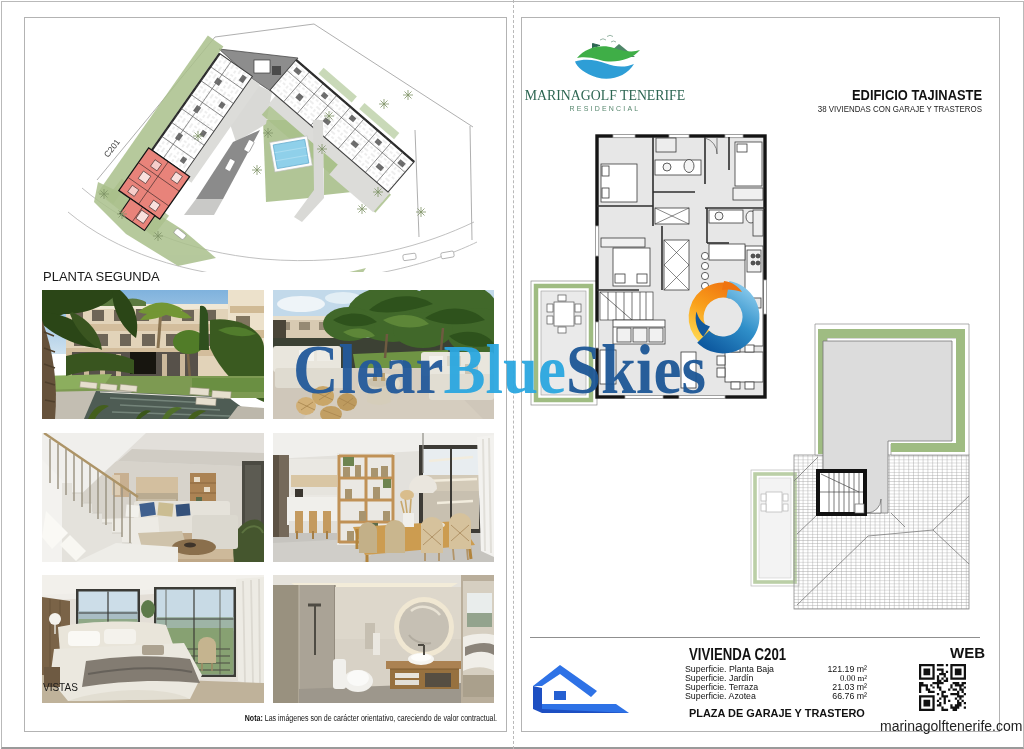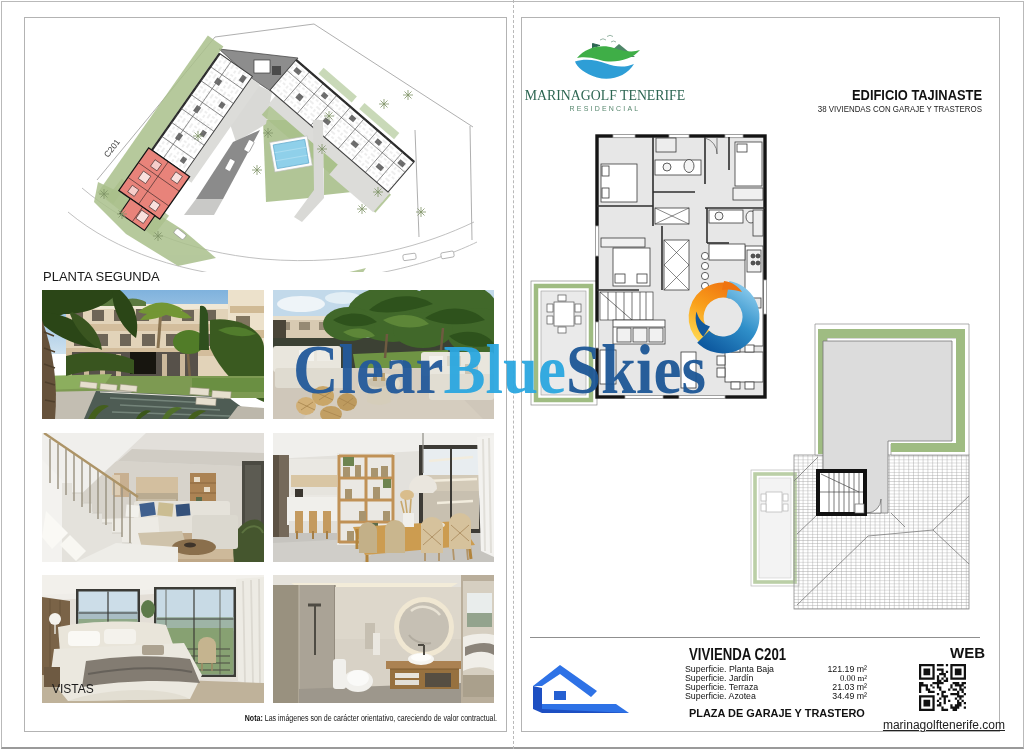--- a/index.html
+++ b/index.html
@@ -644,21 +644,21 @@
   <rect x="194" y="38" width="25" height="14" fill="#93a38d"></rect>
   <path d="M190,62 C200,58 214,58 221,60 L221,96 C212,90 198,92 190,96 Z" fill="#f0eee8"></path>
   <path d="M192,72 C204,67 216,67 221,70 L221,80 C212,75 202,76 192,81 Z" fill="#8b847a"></path>
   <rect x="190" y="100" width="31" height="22" fill="#aaa08c"></rect>
 </g>
 
 <rect x="100" y="58" width="7" height="22" fill="#ebe8e1"></rect>
 </svg>
 </div>
 
-<div class="abs" style="left:43px;top:682px;font-size:12px;color:#1a1a1a;margin-left:9px;">VISTAS</div>
+<div class="abs" style="left:43px;top:682px;font-size:10px;color:#1a1a1a;">VISTAS</div>
 
 <div class="abs" style="left:160px;top:713px;width:337px;font-size:8.4px;color:#111;text-align:right;white-space:nowrap;transform:scaleX(.84);transform-origin:right top;"><b>Nota:</b> Las imágenes son de carácter orientativo, careciendo de valor contractual.</div>
 
 <div class="abs" style="left:555px;top:32px;width:110px;height:50px;" id="logo">
 <svg width="110" height="50" viewBox="0 0 110 50">
 
 <path d="M45,8 q3,-2.5 6,0 M52,4.5 q3,-2.5 6,0 M56,10 q2.5,-2 5,0" stroke="#8fae9d" stroke-width=".9" fill="none"></path>
 
 <path d="M49,25 L64,12 L80,25 Z" fill="#4e8668"></path>
 
@@ -910,24 +910,24 @@
 <path d="M11,49 L98,53 L11,53 Z" fill="#1d4fc2"></path>
 </svg>
 </div>
 
 <div class="abs" style="left:689px;top:645px;font-size:16.5px;font-weight:bold;color:#111;transform:scaleX(.8);transform-origin:left top;">VIVIENDA C201</div>
 
 <div class="abs" style="left:685px;top:665px;width:182px;font-size:8.8px;line-height:9px;color:#111;">
   <div>Superficie. Planta Baja<span style="float:right;">121.19 m²</span></div>
   <div>Superficie. Jardín<span style="float:right;font-family:Liberation Serif, serif;">0.00 m²</span></div>
   <div>Superficie. Terraza<span style="float:right;">21.03 m²</span></div>
-  <div>Superficie. Azotea<span style="float:right;">34.49 m²</span></div>
+  <div>Superficie. Azotea<span style="float:right;">66.76 m²</span></div>
 </div>
 
 <div class="abs" style="left:689px;top:707px;font-size:11.5px;font-weight:bold;color:#111;transform:scaleX(.95);transform-origin:left top;">PLAZA DE GARAJE Y TRASTERO</div>
 
 <div class="abs" style="left:900px;top:644px;width:85px;text-align:right;font-size:15px;font-weight:bold;color:#111;">WEB</div>
 
 <div class="abs" style="left:919px;top:664px;width:47px;height:47px;" id="qr"><svg width="47" height="47" viewBox="0 0 47 47">
       <path d="M0.0 0.0h2.24v2.24h-2.24zM2.24 0.0h2.24v2.24h-2.24zM4.48 0.0h2.24v2.24h-2.24zM6.71 0.0h2.24v2.24h-2.24zM8.95 0.0h2.24v2.24h-2.24zM11.19 0.0h2.24v2.24h-2.24zM13.43 0.0h2.24v2.24h-2.24zM17.9 0.0h2.24v2.24h-2.24zM20.14 0.0h2.24v2.24h-2.24zM22.38 0.0h2.24v2.24h-2.24zM26.86 0.0h2.24v2.24h-2.24zM31.33 0.0h2.24v2.24h-2.24zM33.57 0.0h2.24v2.24h-2.24zM35.81 0.0h2.24v2.24h-2.24zM38.05 0.0h2.24v2.24h-2.24zM40.29 0.0h2.24v2.24h-2.24zM42.52 0.0h2.24v2.24h-2.24zM44.76 0.0h2.24v2.24h-2.24zM0.0 2.24h2.24v2.24h-2.24zM13.43 2.24h2.24v2.24h-2.24zM31.33 2.24h2.24v2.24h-2.24zM44.76 2.24h2.24v2.24h-2.24zM0.0 4.48h2.24v2.24h-2.24zM4.48 4.48h2.24v2.24h-2.24zM6.71 4.48h2.24v2.24h-2.24zM8.95 4.48h2.24v2.24h-2.24zM13.43 4.48h2.24v2.24h-2.24zM17.9 4.48h2.24v2.24h-2.24zM20.14 4.48h2.24v2.24h-2.24zM22.38 4.48h2.24v2.24h-2.24zM31.33 4.48h2.24v2.24h-2.24zM35.81 4.48h2.24v2.24h-2.24zM38.05 4.48h2.24v2.24h-2.24zM40.29 4.48h2.24v2.24h-2.24zM44.76 4.48h2.24v2.24h-2.24zM0.0 6.71h2.24v2.24h-2.24zM4.48 6.71h2.24v2.24h-2.24zM6.71 6.71h2.24v2.24h-2.24zM8.95 6.71h2.24v2.24h-2.24zM13.43 6.71h2.24v2.24h-2.24zM22.38 6.71h2.24v2.24h-2.24zM26.86 6.71h2.24v2.24h-2.24zM31.33 6.71h2.24v2.24h-2.24zM35.81 6.71h2.24v2.24h-2.24zM38.05 6.71h2.24v2.24h-2.24zM40.29 6.71h2.24v2.24h-2.24zM44.76 6.71h2.24v2.24h-2.24zM0.0 8.95h2.24v2.24h-2.24zM4.48 8.95h2.24v2.24h-2.24zM6.71 8.95h2.24v2.24h-2.24zM8.95 8.95h2.24v2.24h-2.24zM13.43 8.95h2.24v2.24h-2.24zM20.14 8.95h2.24v2.24h-2.24zM22.38 8.95h2.24v2.24h-2.24zM24.62 8.95h2.24v2.24h-2.24zM31.33 8.95h2.24v2.24h-2.24zM35.81 8.95h2.24v2.24h-2.24zM38.05 8.95h2.24v2.24h-2.24zM40.29 8.95h2.24v2.24h-2.24zM44.76 8.95h2.24v2.24h-2.24zM0.0 11.19h2.24v2.24h-2.24zM13.43 11.19h2.24v2.24h-2.24zM17.9 11.19h2.24v2.24h-2.24zM24.62 11.19h2.24v2.24h-2.24zM31.33 11.19h2.24v2.24h-2.24zM44.76 11.19h2.24v2.24h-2.24zM0.0 13.43h2.24v2.24h-2.24zM2.24 13.43h2.24v2.24h-2.24zM4.48 13.43h2.24v2.24h-2.24zM6.71 13.43h2.24v2.24h-2.24zM8.95 13.43h2.24v2.24h-2.24zM11.19 13.43h2.24v2.24h-2.24zM13.43 13.43h2.24v2.24h-2.24zM17.9 13.43h2.24v2.24h-2.24zM22.38 13.43h2.24v2.24h-2.24zM26.86 13.43h2.24v2.24h-2.24zM31.33 13.43h2.24v2.24h-2.24zM33.57 13.43h2.24v2.24h-2.24zM35.81 13.43h2.24v2.24h-2.24zM38.05 13.43h2.24v2.24h-2.24zM40.29 13.43h2.24v2.24h-2.24zM42.52 13.43h2.24v2.24h-2.24zM44.76 13.43h2.24v2.24h-2.24zM17.9 15.67h2.24v2.24h-2.24zM20.14 15.67h2.24v2.24h-2.24zM24.62 15.67h2.24v2.24h-2.24zM26.86 15.67h2.24v2.24h-2.24zM0.0 17.9h2.24v2.24h-2.24zM2.24 17.9h2.24v2.24h-2.24zM13.43 17.9h2.24v2.24h-2.24zM15.67 17.9h2.24v2.24h-2.24zM17.9 17.9h2.24v2.24h-2.24zM20.14 17.9h2.24v2.24h-2.24zM22.38 17.9h2.24v2.24h-2.24zM33.57 17.9h2.24v2.24h-2.24zM35.81 17.9h2.24v2.24h-2.24zM38.05 17.9h2.24v2.24h-2.24zM42.52 17.9h2.24v2.24h-2.24zM44.76 17.9h2.24v2.24h-2.24zM0.0 20.14h2.24v2.24h-2.24zM2.24 20.14h2.24v2.24h-2.24zM4.48 20.14h2.24v2.24h-2.24zM6.71 20.14h2.24v2.24h-2.24zM11.19 20.14h2.24v2.24h-2.24zM17.9 20.14h2.24v2.24h-2.24zM31.33 20.14h2.24v2.24h-2.24zM35.81 20.14h2.24v2.24h-2.24zM38.05 20.14h2.24v2.24h-2.24zM40.29 20.14h2.24v2.24h-2.24zM42.52 20.14h2.24v2.24h-2.24zM0.0 22.38h2.24v2.24h-2.24zM6.71 22.38h2.24v2.24h-2.24zM13.43 22.38h2.24v2.24h-2.24zM17.9 22.38h2.24v2.24h-2.24zM20.14 22.38h2.24v2.24h-2.24zM31.33 22.38h2.24v2.24h-2.24zM40.29 22.38h2.24v2.24h-2.24zM44.76 22.38h2.24v2.24h-2.24zM0.0 24.62h2.24v2.24h-2.24zM6.71 24.62h2.24v2.24h-2.24zM8.95 24.62h2.24v2.24h-2.24zM20.14 24.62h2.24v2.24h-2.24zM29.1 24.62h2.24v2.24h-2.24zM33.57 24.62h2.24v2.24h-2.24zM35.81 24.62h2.24v2.24h-2.24zM40.29 24.62h2.24v2.24h-2.24zM42.52 24.62h2.24v2.24h-2.24zM0.0 26.86h2.24v2.24h-2.24zM8.95 26.86h2.24v2.24h-2.24zM11.19 26.86h2.24v2.24h-2.24zM13.43 26.86h2.24v2.24h-2.24zM22.38 26.86h2.24v2.24h-2.24zM24.62 26.86h2.24v2.24h-2.24zM38.05 26.86h2.24v2.24h-2.24zM42.52 26.86h2.24v2.24h-2.24zM17.9 29.1h2.24v2.24h-2.24zM22.38 29.1h2.24v2.24h-2.24zM31.33 29.1h2.24v2.24h-2.24zM33.57 29.1h2.24v2.24h-2.24zM35.81 29.1h2.24v2.24h-2.24zM38.05 29.1h2.24v2.24h-2.24zM44.76 29.1h2.24v2.24h-2.24zM0.0 31.33h2.24v2.24h-2.24zM2.24 31.33h2.24v2.24h-2.24zM4.48 31.33h2.24v2.24h-2.24zM6.71 31.33h2.24v2.24h-2.24zM8.95 31.33h2.24v2.24h-2.24zM11.19 31.33h2.24v2.24h-2.24zM13.43 31.33h2.24v2.24h-2.24zM22.38 31.33h2.24v2.24h-2.24zM24.62 31.33h2.24v2.24h-2.24zM26.86 31.33h2.24v2.24h-2.24zM38.05 31.33h2.24v2.24h-2.24zM40.29 31.33h2.24v2.24h-2.24zM42.52 31.33h2.24v2.24h-2.24zM0.0 33.57h2.24v2.24h-2.24zM13.43 33.57h2.24v2.24h-2.24zM20.14 33.57h2.24v2.24h-2.24zM24.62 33.57h2.24v2.24h-2.24zM35.81 33.57h2.24v2.24h-2.24zM40.29 33.57h2.24v2.24h-2.24zM0.0 35.81h2.24v2.24h-2.24zM4.48 35.81h2.24v2.24h-2.24zM6.71 35.81h2.24v2.24h-2.24zM8.95 35.81h2.24v2.24h-2.24zM13.43 35.81h2.24v2.24h-2.24zM17.9 35.81h2.24v2.24h-2.24zM24.62 35.81h2.24v2.24h-2.24zM29.1 35.81h2.24v2.24h-2.24zM38.05 35.81h2.24v2.24h-2.24zM42.52 35.81h2.24v2.24h-2.24zM0.0 38.05h2.24v2.24h-2.24zM4.48 38.05h2.24v2.24h-2.24zM6.71 38.05h2.24v2.24h-2.24zM8.95 38.05h2.24v2.24h-2.24zM13.43 38.05h2.24v2.24h-2.24zM20.14 38.05h2.24v2.24h-2.24zM24.62 38.05h2.24v2.24h-2.24zM38.05 38.05h2.24v2.24h-2.24zM40.29 38.05h2.24v2.24h-2.24zM44.76 38.05h2.24v2.24h-2.24zM0.0 40.29h2.24v2.24h-2.24zM4.48 40.29h2.24v2.24h-2.24zM6.71 40.29h2.24v2.24h-2.24zM8.95 40.29h2.24v2.24h-2.24zM13.43 40.29h2.24v2.24h-2.24zM17.9 40.29h2.24v2.24h-2.24zM20.14 40.29h2.24v2.24h-2.24zM31.33 40.29h2.24v2.24h-2.24zM35.81 40.29h2.24v2.24h-2.24zM38.05 40.29h2.24v2.24h-2.24zM40.29 40.29h2.24v2.24h-2.24zM0.0 42.52h2.24v2.24h-2.24zM13.43 42.52h2.24v2.24h-2.24zM22.38 42.52h2.24v2.24h-2.24zM31.33 42.52h2.24v2.24h-2.24zM33.57 42.52h2.24v2.24h-2.24zM35.81 42.52h2.24v2.24h-2.24zM38.05 42.52h2.24v2.24h-2.24zM44.76 42.52h2.24v2.24h-2.24zM0.0 44.76h2.24v2.24h-2.24zM2.24 44.76h2.24v2.24h-2.24zM4.48 44.76h2.24v2.24h-2.24zM6.71 44.76h2.24v2.24h-2.24zM8.95 44.76h2.24v2.24h-2.24zM11.19 44.76h2.24v2.24h-2.24zM13.43 44.76h2.24v2.24h-2.24zM22.38 44.76h2.24v2.24h-2.24zM24.62 44.76h2.24v2.24h-2.24zM26.86 44.76h2.24v2.24h-2.24zM33.57 44.76h2.24v2.24h-2.24zM35.81 44.76h2.24v2.24h-2.24z" fill="#111"></path>
     </svg></div>
 
-<div class="abs" style="left:880px;top:718px;width:125px;text-align:right;font-size:12px;color:#222;text-decoration:underline;">marinagolftenerife.com</div>
+<div class="abs" style="left:880px;top:718px;width:125px;text-align:right;font-size:14px;color:#222;">marinagolftenerife.com</div>
 
 </body></html>

